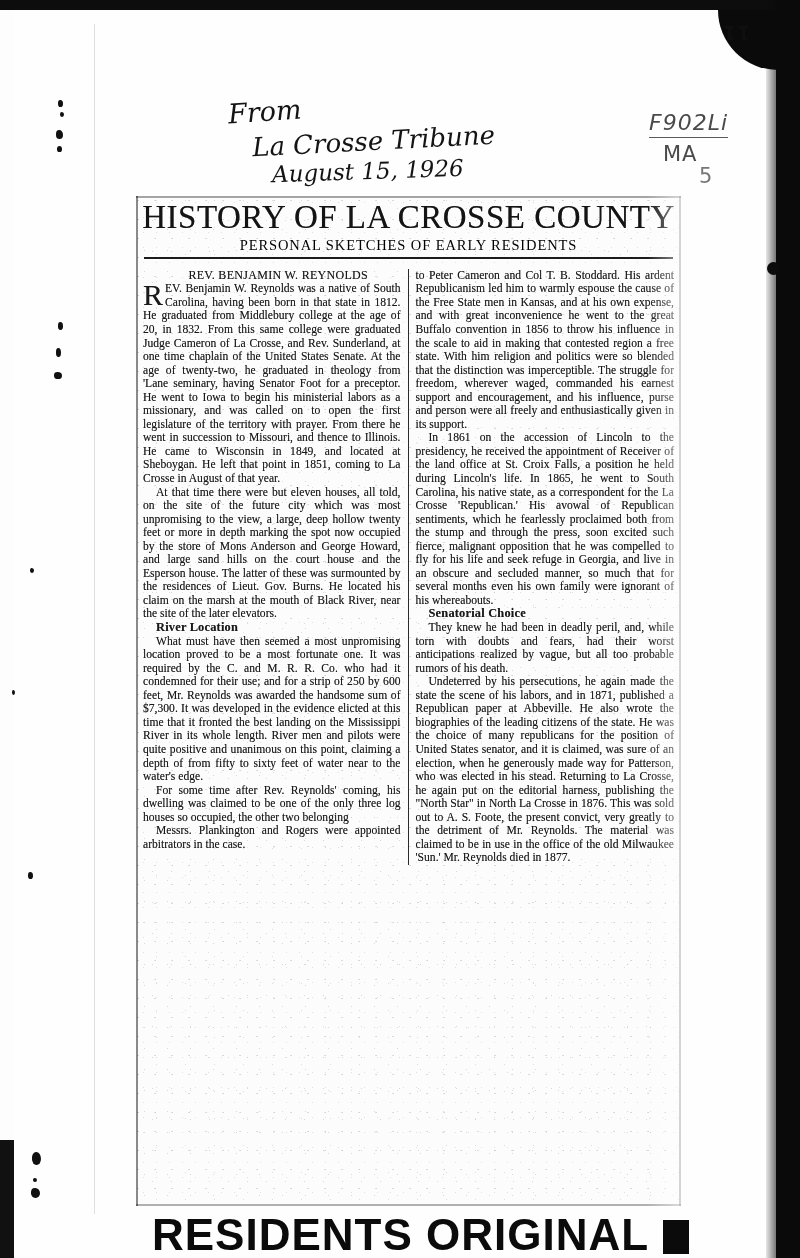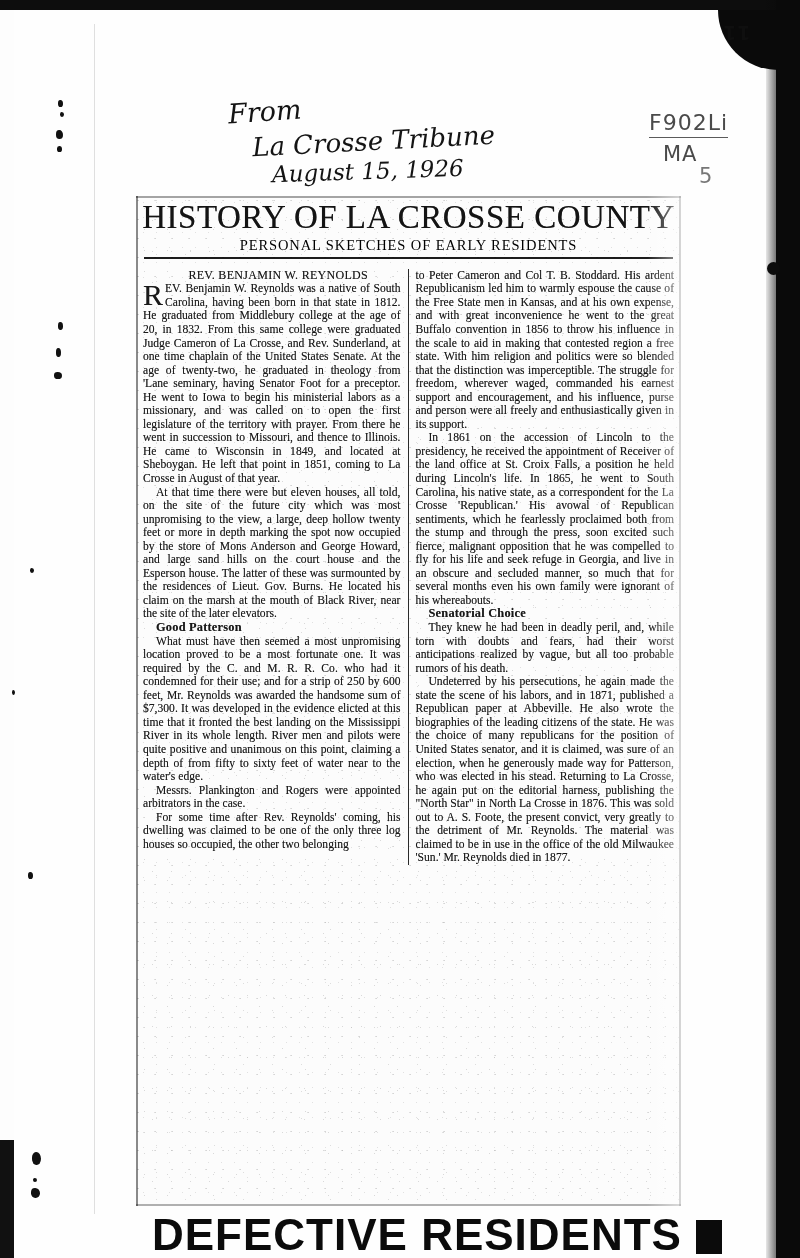--- a/index.html
+++ b/index.html
@@ -59,21 +59,21 @@
     white-space:pre;
   }
   #hw-from{left:228px;top:96px;font-size:27px;transform:rotate(-4deg);}
   #hw-paper{left:252px;top:126px;font-size:26px;transform:rotate(-3deg);}
   #hw-date{left:272px;top:158px;font-size:23px;transform:rotate(-2deg);}
 
   .pencil{
     position:absolute;font-family:"DejaVu Sans", sans-serif;
     color:#4a4a4a;letter-spacing:1px;
   }
-  #hw-call{left:649px;top:110px;font-size:22px;border-bottom:1.5px solid #5a5a5a;padding-bottom:2px;}
+  #hw-call{left:649px;top:110px;font-size:22px;border-bottom:1.5px solid #5a5a5a;padding-bottom:2px;font-style:italic;}
   #hw-sub{left:663px;top:142px;font-size:21px;text-align:right;}
   #hw-five{left:699px;top:164px;font-size:21px;color:#777;}
   #hw-page{right:50px;top:22px;font-size:19px;color:#0f0f0f;font-weight:bold;
      transform:rotate(180deg);font-family:"DejaVu Sans",sans-serif;}
 
   
   #clipping{
     position:absolute;left:136px;top:196px;width:545px;height:1010px;
     background:#fcfcfc;
     box-shadow:0 0 0 0 transparent;
@@ -203,34 +203,34 @@
       <div class="subhead-main">PERSONAL SKETCHES OF EARLY RESIDENTS</div>
       <div class="rule"></div>
     </div>
 
     <div class="cols">
 
       <div class="col left">
         <p class="kicker">REV. BENJAMIN W. REYNOLDS</p>
         <p class="noindent"><span class="dropcap">R</span><span>EV. Benjamin W. Reynolds was a native of South Carolina, having been born in that state in 1812. He graduated from Middlebury college at the age of 20, in 1832. From this same college were graduated Judge Cameron of La Crosse, and Rev. Sunderland, at one time chaplain of the United States Senate. At the age of twenty-two, he graduated in theology from 'Lane seminary, having Senator Foot for a preceptor. He went to Iowa to begin his ministerial labors as a missionary, and was called on to open the first legislature of the territory with prayer. From there he went in succession to Missouri, and thence to Illinois. He came to Wisconsin in 1849, and located at Sheboygan. He left that point in 1851, coming to La Crosse in August of that year.</span></p>
         <p>At that time there were but eleven houses, all told, on the site of the future city which was most unpromising to the view, a large, deep hollow twenty feet or more in depth marking the spot now occupied by the store of Mons Anderson and George Howard, and large sand hills on the court house and the Esperson house. The latter of these was surmounted by the residences of Lieut. Gov. Burns. He located his claim on the marsh at the mouth of Black River, near the site of the later elevators.</p>
-        <p class="deck">Good Patterson</p>
+        <p class="deck">River Location</p>
         <p>What must have then seemed a most unpromising location proved to be a most fortunate one. It was required by the C. and M. R. R. Co. who had it condemned for their use; and for a strip of 250 by 600 feet, Mr. Reynolds was awarded the handsome sum of $7,300. It was developed in the evidence elicted at this time that it fronted the best landing on the Mississippi River in its whole length. River men and pilots were quite positive and unanimous on this point, claiming a depth of from fifty to sixty feet of water near to the water's edge.</p>
+        <p>For some time after Rev. Reynolds' coming, his dwelling was claimed to be one of the only three log houses so occupied, the other two belonging</p>
         <p>Messrs. Plankington and Rogers were appointed arbitrators in the case.</p>
-        <p>For some time after Rev. Reynolds' coming, his dwelling was claimed to be one of the only three log houses so occupied, the other two belonging</p>
       </div>
 
       <div class="col right">
         <p class="noindent">to Peter Cameron and Col T. B. Stoddard. His ardent Republicanism led him to warmly espouse the cause of the Free State men in Kansas, and at his own expense, and with great inconvenience he went to the great Buffalo convention in 1856 to throw his influence in the scale to aid in making that contested region a free state. With him religion and politics were so blended that the distinction was imperceptible. The struggle for freedom, wherever waged, commanded his earnest support and encouragement, and his influence, purse and person were all freely and enthusiastically given in its support.</p>
         <p>In 1861 on the accession of Lincoln to the presidency, he received the appointment of Receiver of the land office at St. Croix Falls, a position he held during Lincoln's life. In 1865, he went to South Carolina, his native state, as a correspondent for the La Crosse 'Republican.' His avowal of Republican sentiments, which he fearlessly proclaimed both from the stump and through the press, soon excited such fierce, malignant opposition that he was compelled to fly for his life and seek refuge in Georgia, and live in an obscure and secluded manner, so much that for several months even his own family were ignorant of his whereabouts.</p>
         <p class="deck">Senatorial Choice</p>
         <p>They knew he had been in deadly peril, and, while torn with doubts and fears, had their worst anticipations realized by vague, but all too probable rumors of his death.</p>
         <p>Undeterred by his persecutions, he again made the state the scene of his labors, and in 1871, published a Republican paper at Abbeville. He also wrote the biographies of the leading citizens of the state. He was the choice of many republicans for the position of United States senator, and it is claimed, was sure of an election, when he generously made way for Patterson, who was elected in his stead. Returning to La Crosse, he again put on the editorial harness, publishing the "North Star" in North La Crosse in 1876. This was sold out to A. S. Foote, the present convict, very greatly to the detriment of Mr. Reynolds. The material was claimed to be in use in the office of the old Milwaukee 'Sun.' Mr. Reynolds died in 1877.</p>
       </div>
     </div>
 
     <div class="grain"></div>
     <div class="fade-right"></div>
   </div>
 
-  <div id="stamp"><span>DEFECTIVE RESIDENTS</span><span class="blk"></span></div>
+  <div id="stamp"><span>RESIDENTS ORIGINAL</span><span class="blk"></span></div>
 
 </div>
 
 </body></html>

